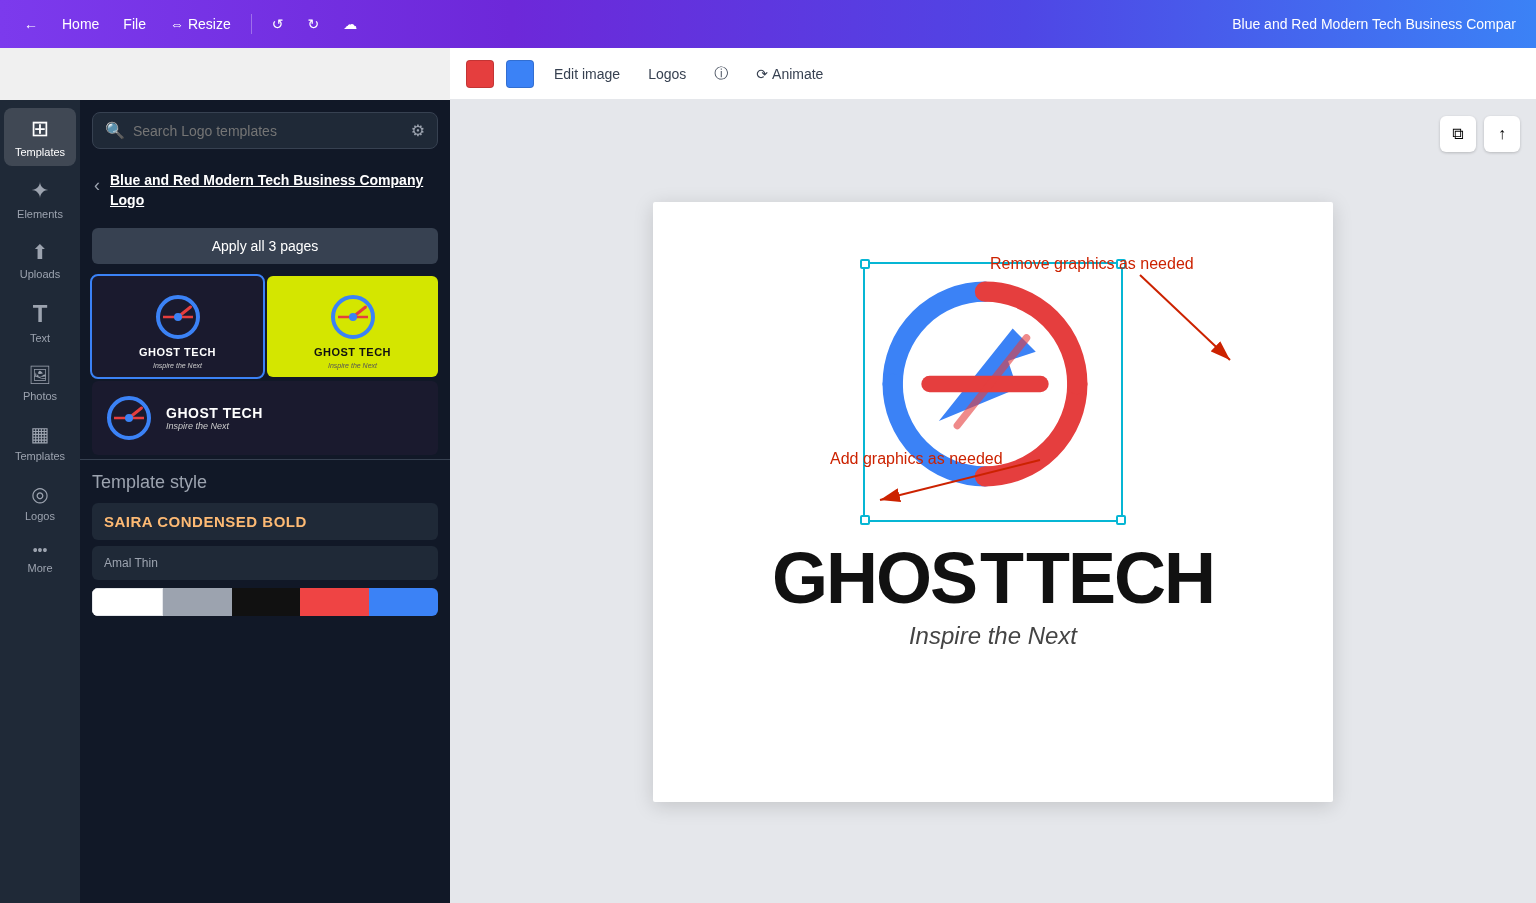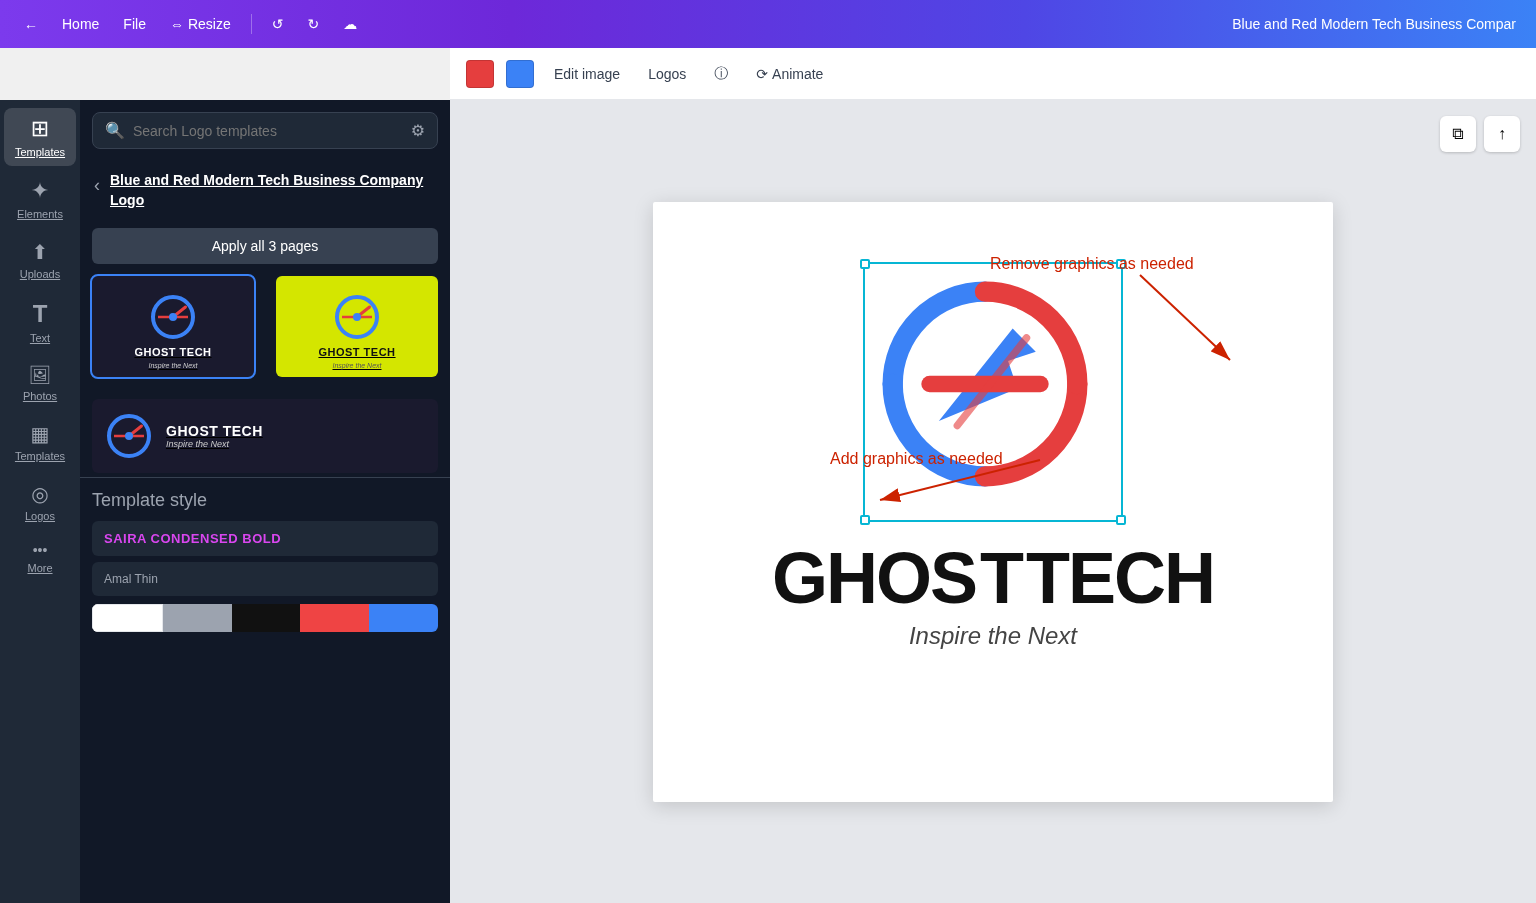--- a/index.html
+++ b/index.html
@@ -66,21 +66,21 @@
       padding: 8px 4px;
       display: flex;
       flex-direction: column;
       align-items: center;
       gap: 4px;
       cursor: pointer;
       border-radius: 8px;
       color: #9ca3af;
     }
     .sidebar-icon-item.active { background: rgba(255,255,255,0.15); color: white; }
-    .sidebar-icon-item .icon-label { font-size: 11px; text-decoration: underline; }
+    .sidebar-icon-item .icon-label { font-size: 11px; }
     .sidebar-icon-item .icon-shape { font-size: 22px; }
 
     
     #templates-panel {
       width: 370px;
       background: #111827;
       display: flex;
       flex-direction: column;
       overflow: hidden;
     }
@@ -126,24 +126,23 @@
       font-size: 14px;
       padding: 10px;
       cursor: pointer;
       text-align: center;
       width: calc(100% - 24px);
     }
 
     #template-grid {
       display: grid;
       grid-template-columns: 1fr 1fr;
-      gap: 22px;
+      gap: 4px;
       padding: 4px 12px;
       overflow-y: auto;
-      text-decoration: underline;
     }
     .template-card {
       border-radius: 6px;
       overflow: hidden;
       cursor: pointer;
       position: relative;
     }
     .template-card.selected { outline: 2px solid #3b82f6; }
     .template-card-inner {
       padding: 16px 8px 8px;
@@ -156,21 +155,21 @@
     .template-card-inner.yellow { background: #d4e600; }
     .template-card-inner.dark2 { background: #1a1a2e; }
 
     
     #template-style {
       padding: 12px;
       border-top: 1px solid #374151;
     }
     .style-title { color: #9ca3af; font-size: 18px; margin-bottom: 10px; }
     .font-row { background: #1f2937; border-radius: 6px; padding: 10px 12px; margin-bottom: 6px; }
-    .font-name-bold { color: #d946ef; font-size: 13px; font-weight: 700; letter-spacing: 0.5px; }
+    .font-name-bold { color: #fdba74; font-size: 15px; font-weight: 700; letter-spacing: 0.5px; }
     .font-name-thin { color: #9ca3af; font-size: 12px; }
     .color-palette { display: flex; gap: 0; border-radius: 6px; overflow: hidden; margin-top: 8px; }
     .palette-swatch { flex: 1; height: 28px; cursor: pointer; }
 
     
     #canvas-area {
       flex: 1;
       background: #e5e7eb;
       position: relative;
       overflow: hidden;

